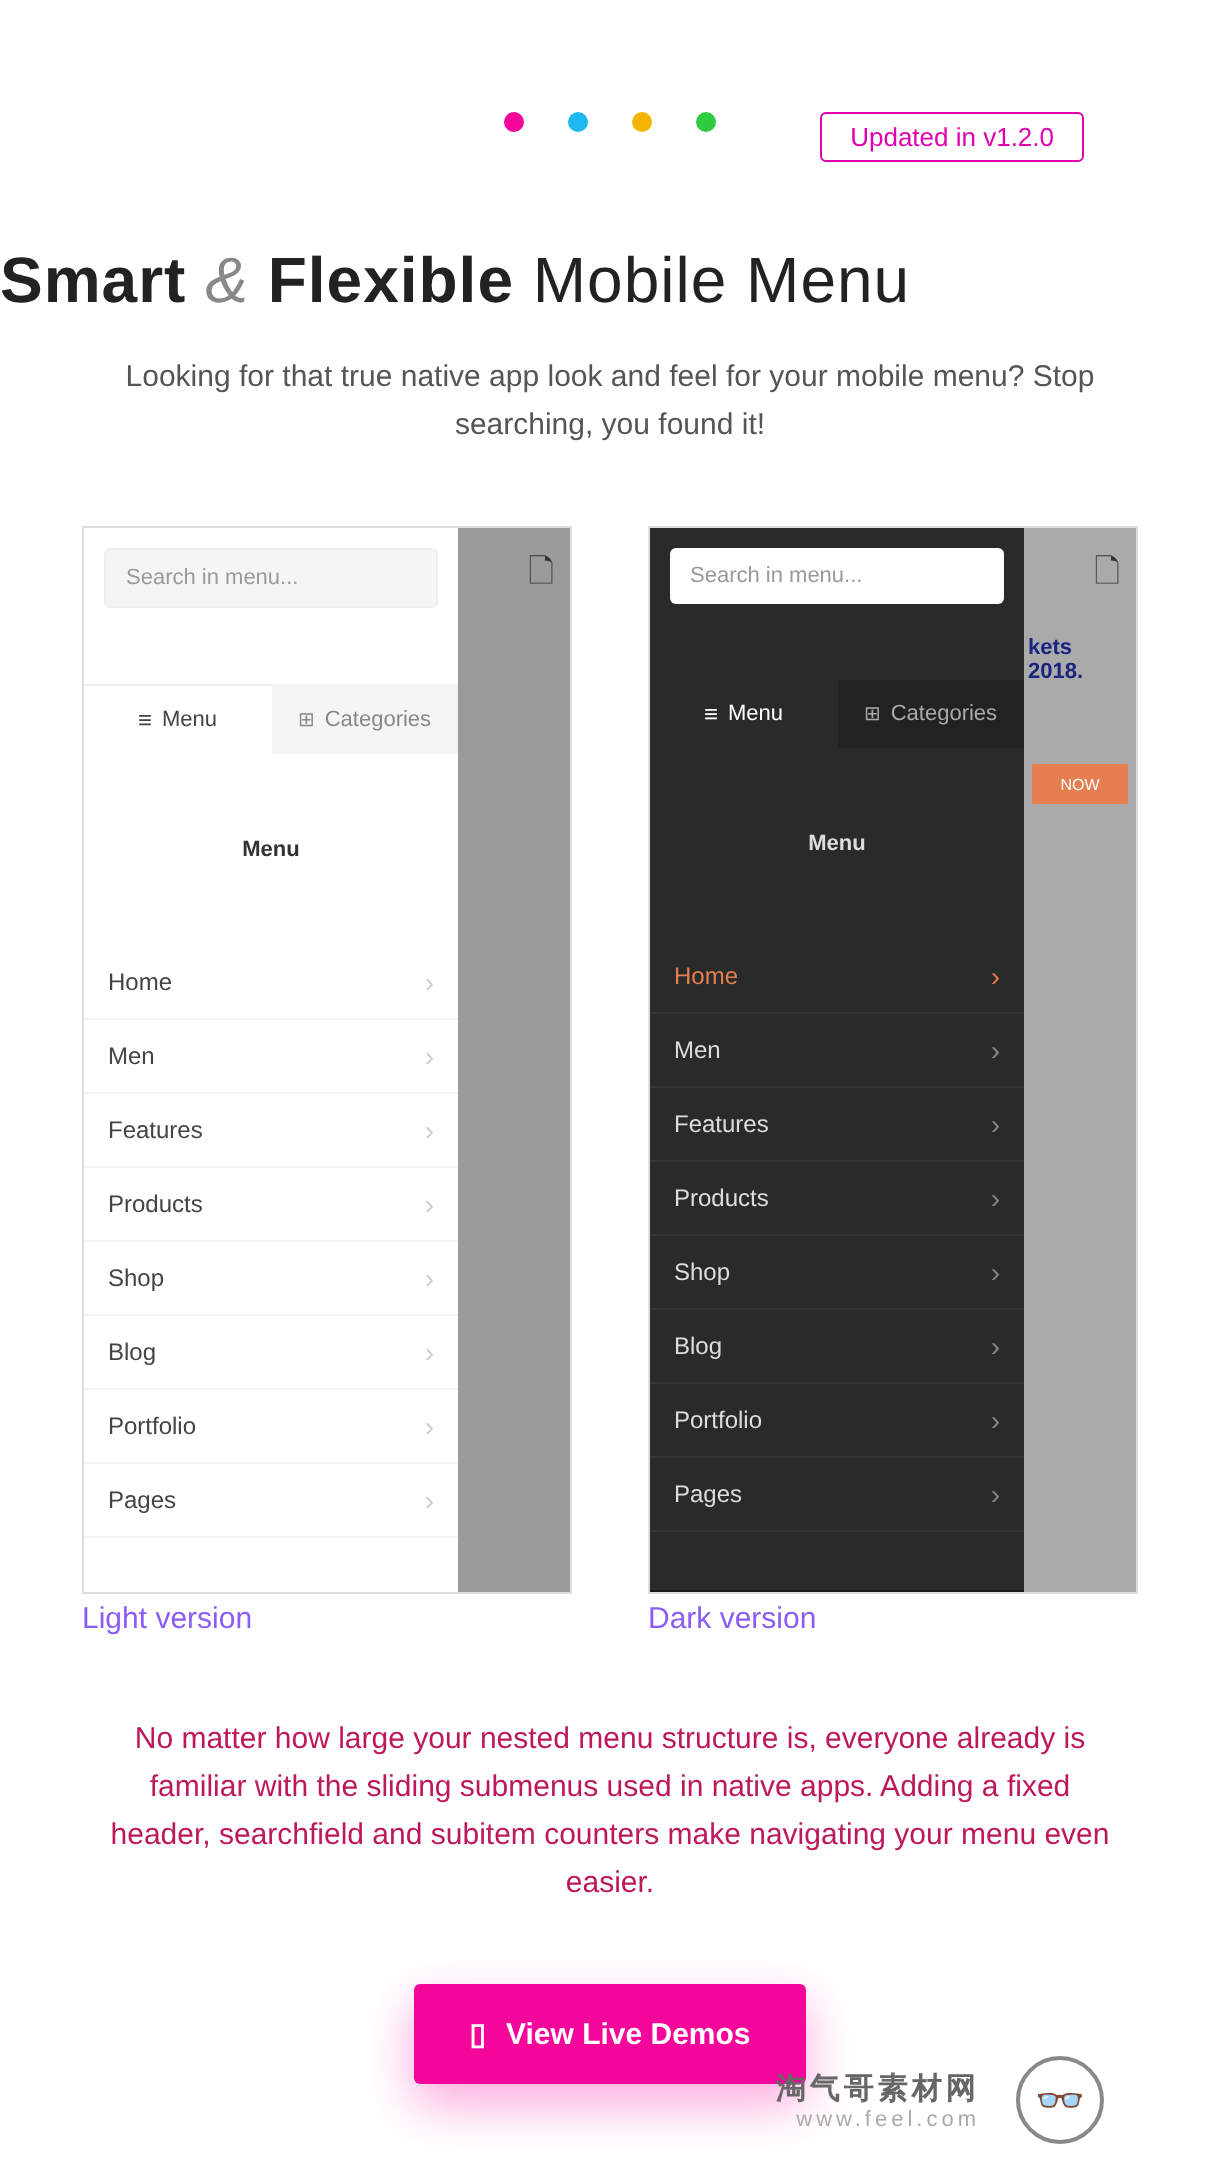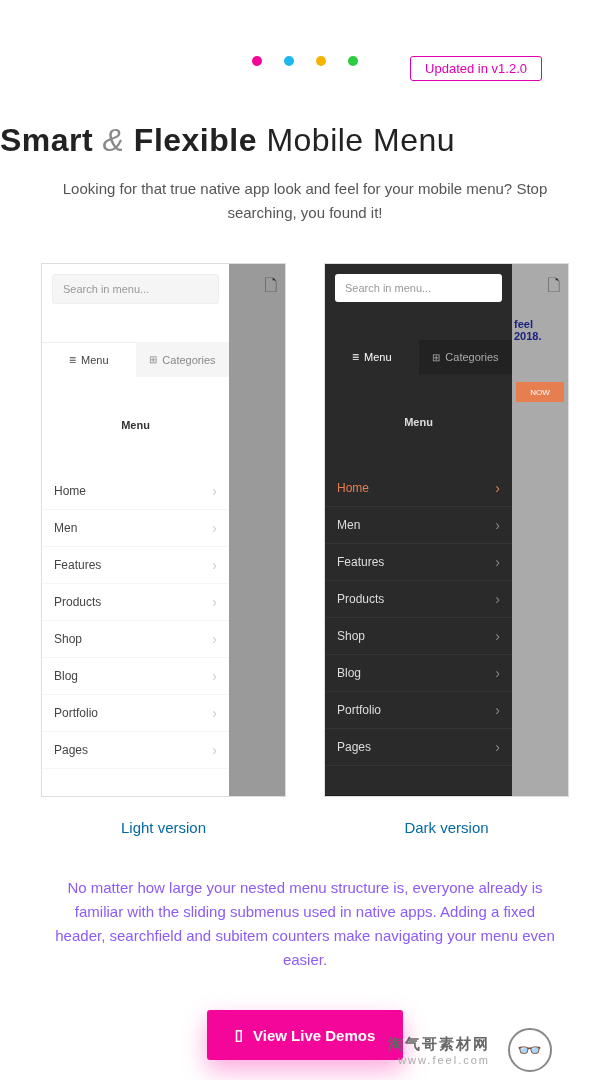--- a/index.html
+++ b/index.html
@@ -42,22 +42,22 @@
 .light-p .mitem { color: #444; border-bottom: 1px solid #f5f5f5; }
 .dark-p .mitem { color: #ddd; border-bottom: 1px solid #353535; }
 .dark-p .mitem.active { color: #e67e50; }
 .dark-p .mitem.active .chev { color: #e67e50; }
 .chev { font-size: 14px; }
 .light-p .chev { color: #ccc; }
 .dark-p .chev { color: #888; }
 .socials { display: flex; justify-content: space-around; padding: 12px 8px; border-top: 1px solid rgba(128,128,128,0.2); }
 .light-p .socials { color: #aaa; }
 .dark-p .socials { color: #ddd; background: #1a1a1a; }
-.version-label { text-align: center; color: #0369a1; font-size: 15px; margin-top: 22px; font-weight: 300; }
-.bottom-text { text-align: center; color: #8b5cf6; font-size: 15px; margin: 40px 48px 0; line-height: 1.6; }
+.version-label { color: #8b5cf6; font-size: 15px; margin-top: 4px; font-weight: 300; }
+.bottom-text { text-align: center; color: #be185d; font-size: 15px; margin: 40px 48px 0; line-height: 1.6; }
 .cta-wrap { text-align: center; margin-top: 38px; }
 .cta { display: inline-flex; align-items: center; gap: 10px; background: #f5069a; color: #fff; border: none; padding: 16px 28px; font-size: 15px; font-weight: 700; border-radius: 3px; box-shadow: 0 10px 25px rgba(245,6,154,0.35); cursor: pointer; }
 .watermark { position: absolute; right: 8px; bottom: 8px; text-align: right; }
 .watermark .face { width: 44px; height: 44px; border: 2px solid #888; border-radius: 50%; display: inline-flex; align-items: center; justify-content: center; font-size: 20px; }
 .watermark .wm1 { font-size: 15px; color: #666; font-weight: 600; letter-spacing: 2px; }
 .watermark .wm2 { font-size: 11px; color: #aaa; letter-spacing: 2px; }
 .clip-icon { position: absolute; right: 8px; top: 10px; font-size: 16px; color: #333; }
 .hamb { font-size: 12px; }
 .grid-ic { font-size: 10px; }
 .bg-promo { position: absolute; right: 0; top: 50px; width: 58px; font-size: 11px; font-weight: 800; color: #1a237e; text-align: left; padding: 4px; }
@@ -152,21 +152,21 @@
           </div>
         </div>
       </div>
       <div class="version-label">Light version</div>
     </div>
 
     <div class="preview">
       <div class="mockup dark">
         <div class="bgstrip dark-bg">
           <span class="clip-icon">🗋</span>
-          <div class="bg-promo"><span>feel</span><br><span>2018.</span></div>
+          <div class="bg-promo"><span>kets</span><br><span>2018.</span></div>
           <div class="bg-promo2">NOW</div>
         </div>
         <div class="panel dark-p">
           <div class="searchwrap">
             <div class="searchbox">Search in menu...</div>
           </div>
           <div class="tabs">
             <div class="tab active">
                   <span class="hamb">≡</span>
                   <span>Menu</span>

